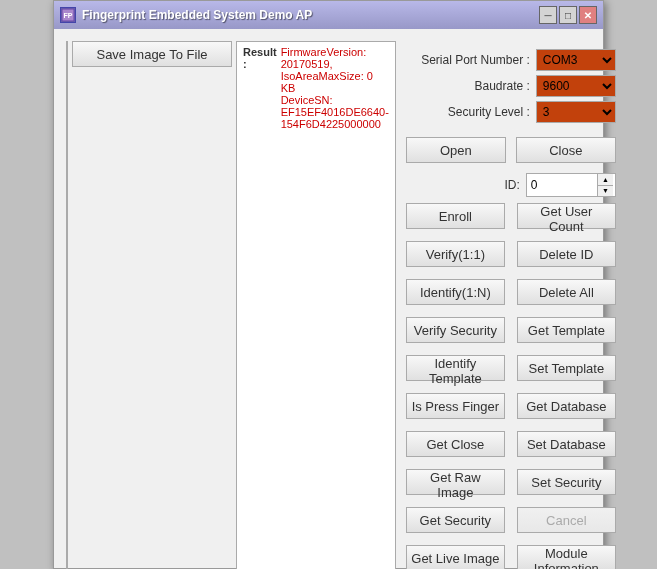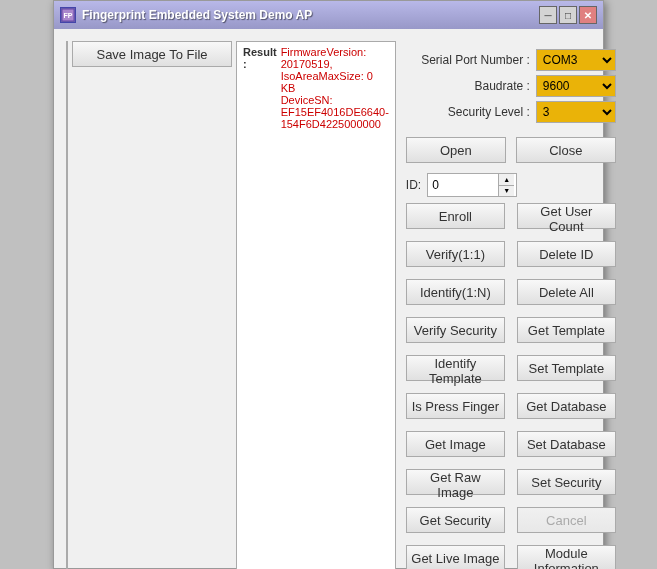--- a/index.html
+++ b/index.html
@@ -149,37 +149,37 @@
     .config-label {
       color: #333;
       text-align: right;
       min-width: 100px;
     }
 
     .config-select {
       width: 80px;
       height: 22px;
       border: 1px solid #aaa;
-      background: #eab308;
+      background: #c2410c;
       font-size: 12px;
       padding: 0 2px;
     }
 
     .open-close-row {
       display: flex;
       justify-content: center;
       gap: 10px;
       margin: 4px 0;
     }
 
     .id-row {
       display: flex;
       align-items: center;
       gap: 6px;
-      justify-content: flex-start;
+      justify-content: flex-end;
     }
     .id-label { color: #333; }
     .id-input-container {
       display: flex;
       align-items: center;
       border: 1px solid #aaa;
       background: white;
       height: 24px;
       width: 90px;
     }
@@ -348,21 +348,21 @@
 
         <button class="btn">Verify Security</button>
         <button class="btn">Get Template</button>
 
         <button class="btn">Identify Template</button>
         <button class="btn">Set Template</button>
 
         <button class="btn">Is Press Finger</button>
         <button class="btn">Get Database</button>
 
-        <button class="btn">Get Image</button>
+        <button class="btn">Get Close</button>
         <button class="btn">Set Database</button>
 
         <button class="btn">Get Raw Image</button>
         <button class="btn">Set Security</button>
 
         <button class="btn">Get Security</button>
         <button class="btn" disabled="">Cancel</button>
 
         <button class="btn">Get Live Image</button>
         <button class="btn">Module Information</button>

